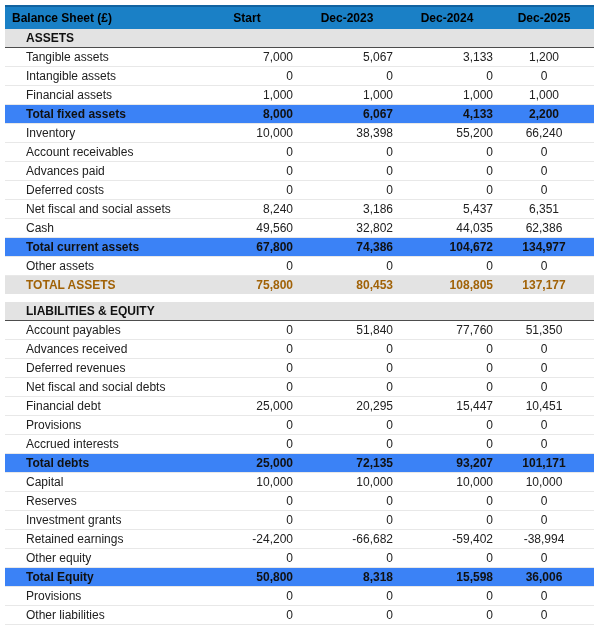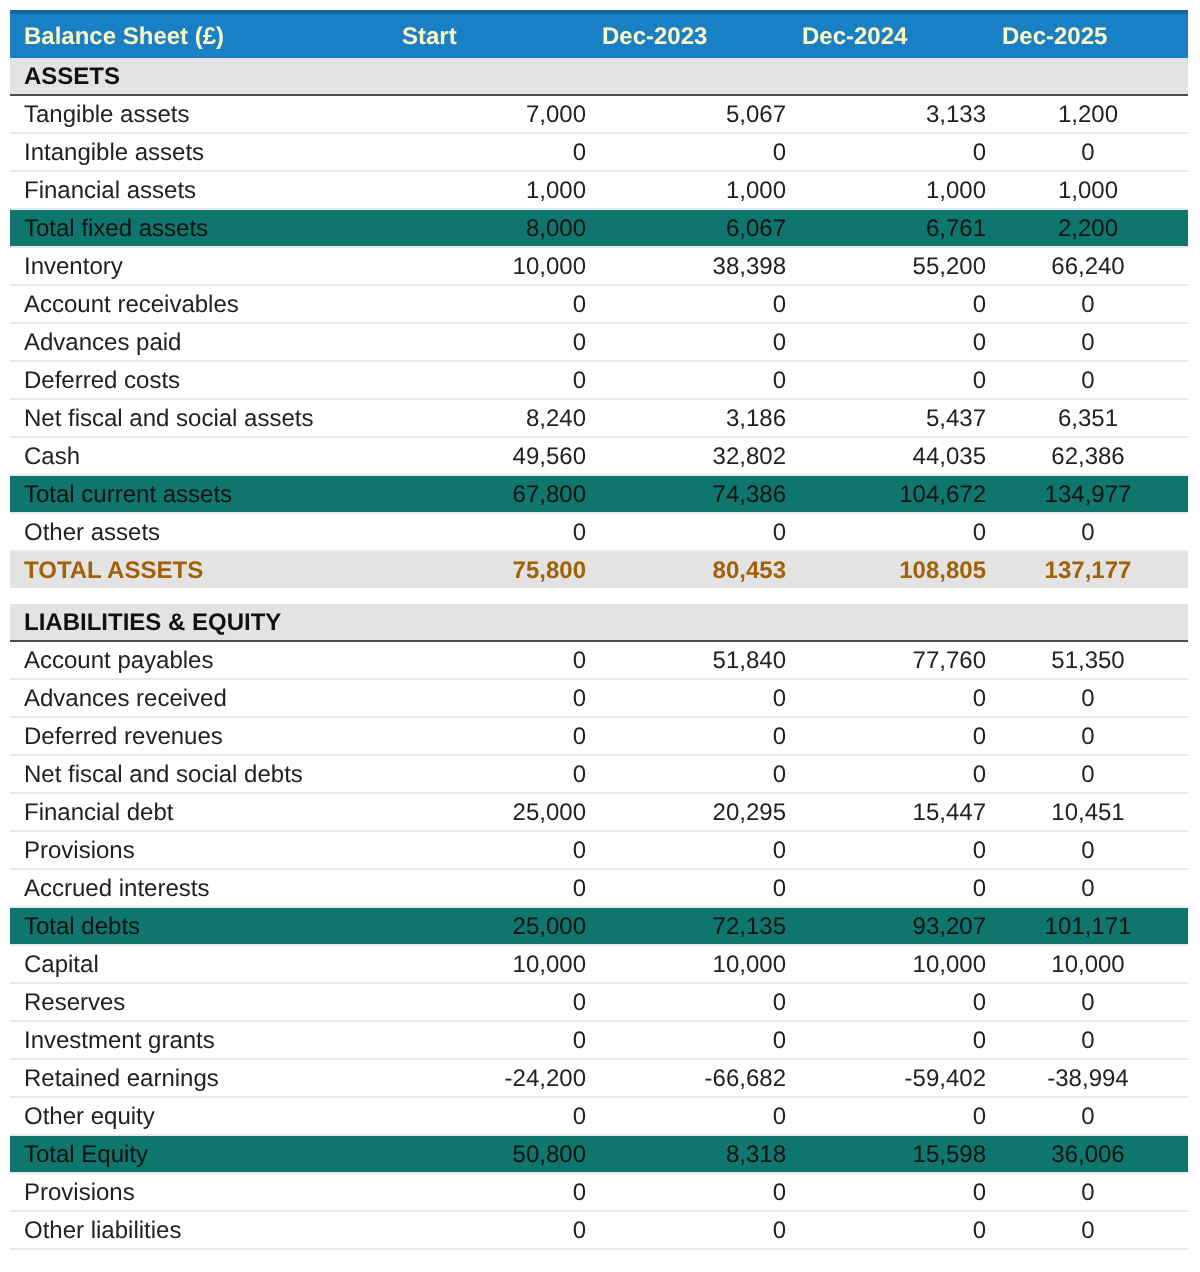--- a/index.html
+++ b/index.html
@@ -21,48 +21,48 @@
     color: #212121;
   }
   col.c-label { width: 196px; }
   col.c-n1 { width: 100px; }
   col.c-n2 { width: 100px; }
   col.c-n3 { width: 100px; }
   col.c-n4 { width: 93px; }
 
   thead th {
     background: #1a80c6;
-    color: #fef9c3;
+    color: #000000;
     font-weight: bold;
     height: 22px;
     border-top: 2px solid #1263a0;
     padding: 0;
     vertical-align: middle;
   }
   thead th.label { text-align: left; padding-left: 7px; }
-  thead th.num { text-align: left; padding-right: 8px; }
+  thead th.num { text-align: center; padding-right: 8px; }
   thead th.num:last-child { padding-right: 7px; }
 
   td { height: 18px; padding: 0; vertical-align: middle; }
-  td.label { text-align: left; padding-left: 7px; margin-left: 44px; }
+  td.label { text-align: left; padding-left: 21px; margin-left: 44px; }
   td.num { text-align: right; padding-right: 8px; }
   td.num:last-child { padding-right: 7px; text-align: center; }
 
   tr.data td { border-bottom: 1px solid #e8e8e8; background: #ffffff; }
 
   tr.section td {
     background: #e3e3e3;
     font-weight: bold;
     color: #111111;
     border-bottom: 1px solid #4d4d4d;
   }
 
   tr.subtotal td {
-    background: #0f766e;
-    font-weight: normal;
+    background: #3b82f6;
+    font-weight: bold;
     color: #111111;
     border-top: 1px solid #d0d0d0;
     border-bottom: 1px solid #e8e8e8;
   }
 
   tr.grand td {
     background: #e3e3e3;
     font-weight: bold;
     color: #a16207;
     border-top: 1px solid #4d4d4d;
@@ -113,21 +113,21 @@
           <td class="label">Financial assets</td>
           <td class="num">1,000</td>
           <td class="num">1,000</td>
           <td class="num">1,000</td>
           <td class="num">1,000</td>
         </tr>
         <tr class="subtotal">
           <td class="label">Total fixed assets</td>
           <td class="num">8,000</td>
           <td class="num">6,067</td>
-          <td class="num">6,761</td>
+          <td class="num">4,133</td>
           <td class="num">2,200</td>
         </tr>
         <tr class="data">
           <td class="label">Inventory</td>
           <td class="num">10,000</td>
           <td class="num">38,398</td>
           <td class="num">55,200</td>
           <td class="num">66,240</td>
         </tr>
         <tr class="data">

